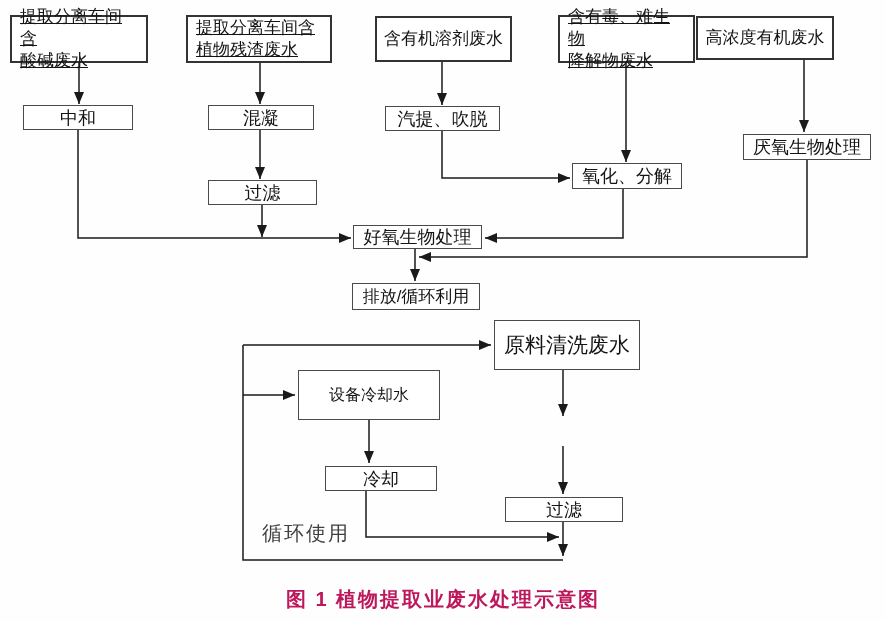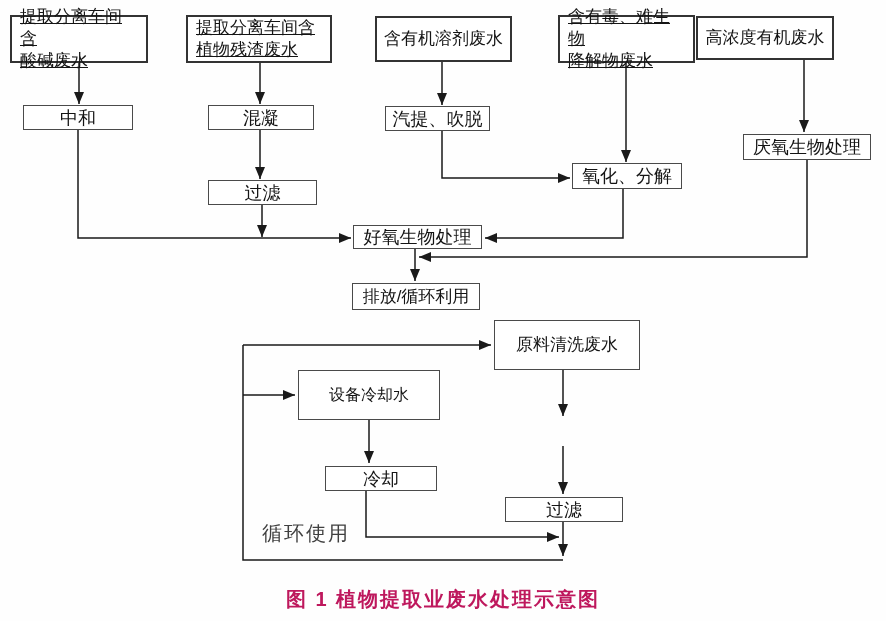--- a/index.html
+++ b/index.html
@@ -90,33 +90,33 @@
 
   <div class="node src left-text" style="left:558px;top:15px;width:137px;height:48px;">含有毒、难生物
 降解物废水</div>
 
   <div class="node src" style="left:696px;top:16px;width:138px;height:44px;">高浓度有机废水</div>
 
   <div class="node thin" style="left:23px;top:105px;width:110px;height:25px;">中和</div>
 
   <div class="node thin" style="left:208px;top:105px;width:106px;height:25px;">混凝</div>
 
-  <div class="node thin" style="left:385px;top:106px;width:105px;height:25px;">汽提、吹脱</div>
+  <div class="node thin" style="left:385px;top:106px;width:115px;height:25px;">汽提、吹脱</div>
 
   <div class="node thin" style="left:743px;top:134px;width:128px;height:26px;">厌氧生物处理</div>
 
   <div class="node thin" style="left:572px;top:163px;width:110px;height:26px;">氧化、分解</div>
 
   <div class="node thin" style="left:208px;top:180px;width:109px;height:25px;">过滤</div>
 
   <div class="node thin" style="left:353px;top:225px;width:129px;height:24px;">好氧生物处理</div>
 
   <div class="node thin" style="left:352px;top:283px;width:128px;height:27px;font-size:17px;">排放/循环利用</div>
 
-  <div class="node thin" style="left:494px;top:320px;width:146px;height:50px;font-size:17px;">原料清洗废水</div>
+  <div class="node thin" style="left:494px;top:320px;width:146px;height:50px;font-size:21px;">原料清洗废水</div>
 
   <div class="node thin" style="left:298px;top:370px;width:142px;height:50px;font-size:16px;">设备冷却水</div>
 
 
   <div class="node thin" style="left:310px;top:466px;width:112px;height:25px;margin-left:15px;">冷却</div>
 
   <div class="node thin" style="left:505px;top:497px;width:118px;height:25px;">过滤</div>
 
   <div class="floating-label" style="left:262px;top:520px;">循环使用</div>
 

